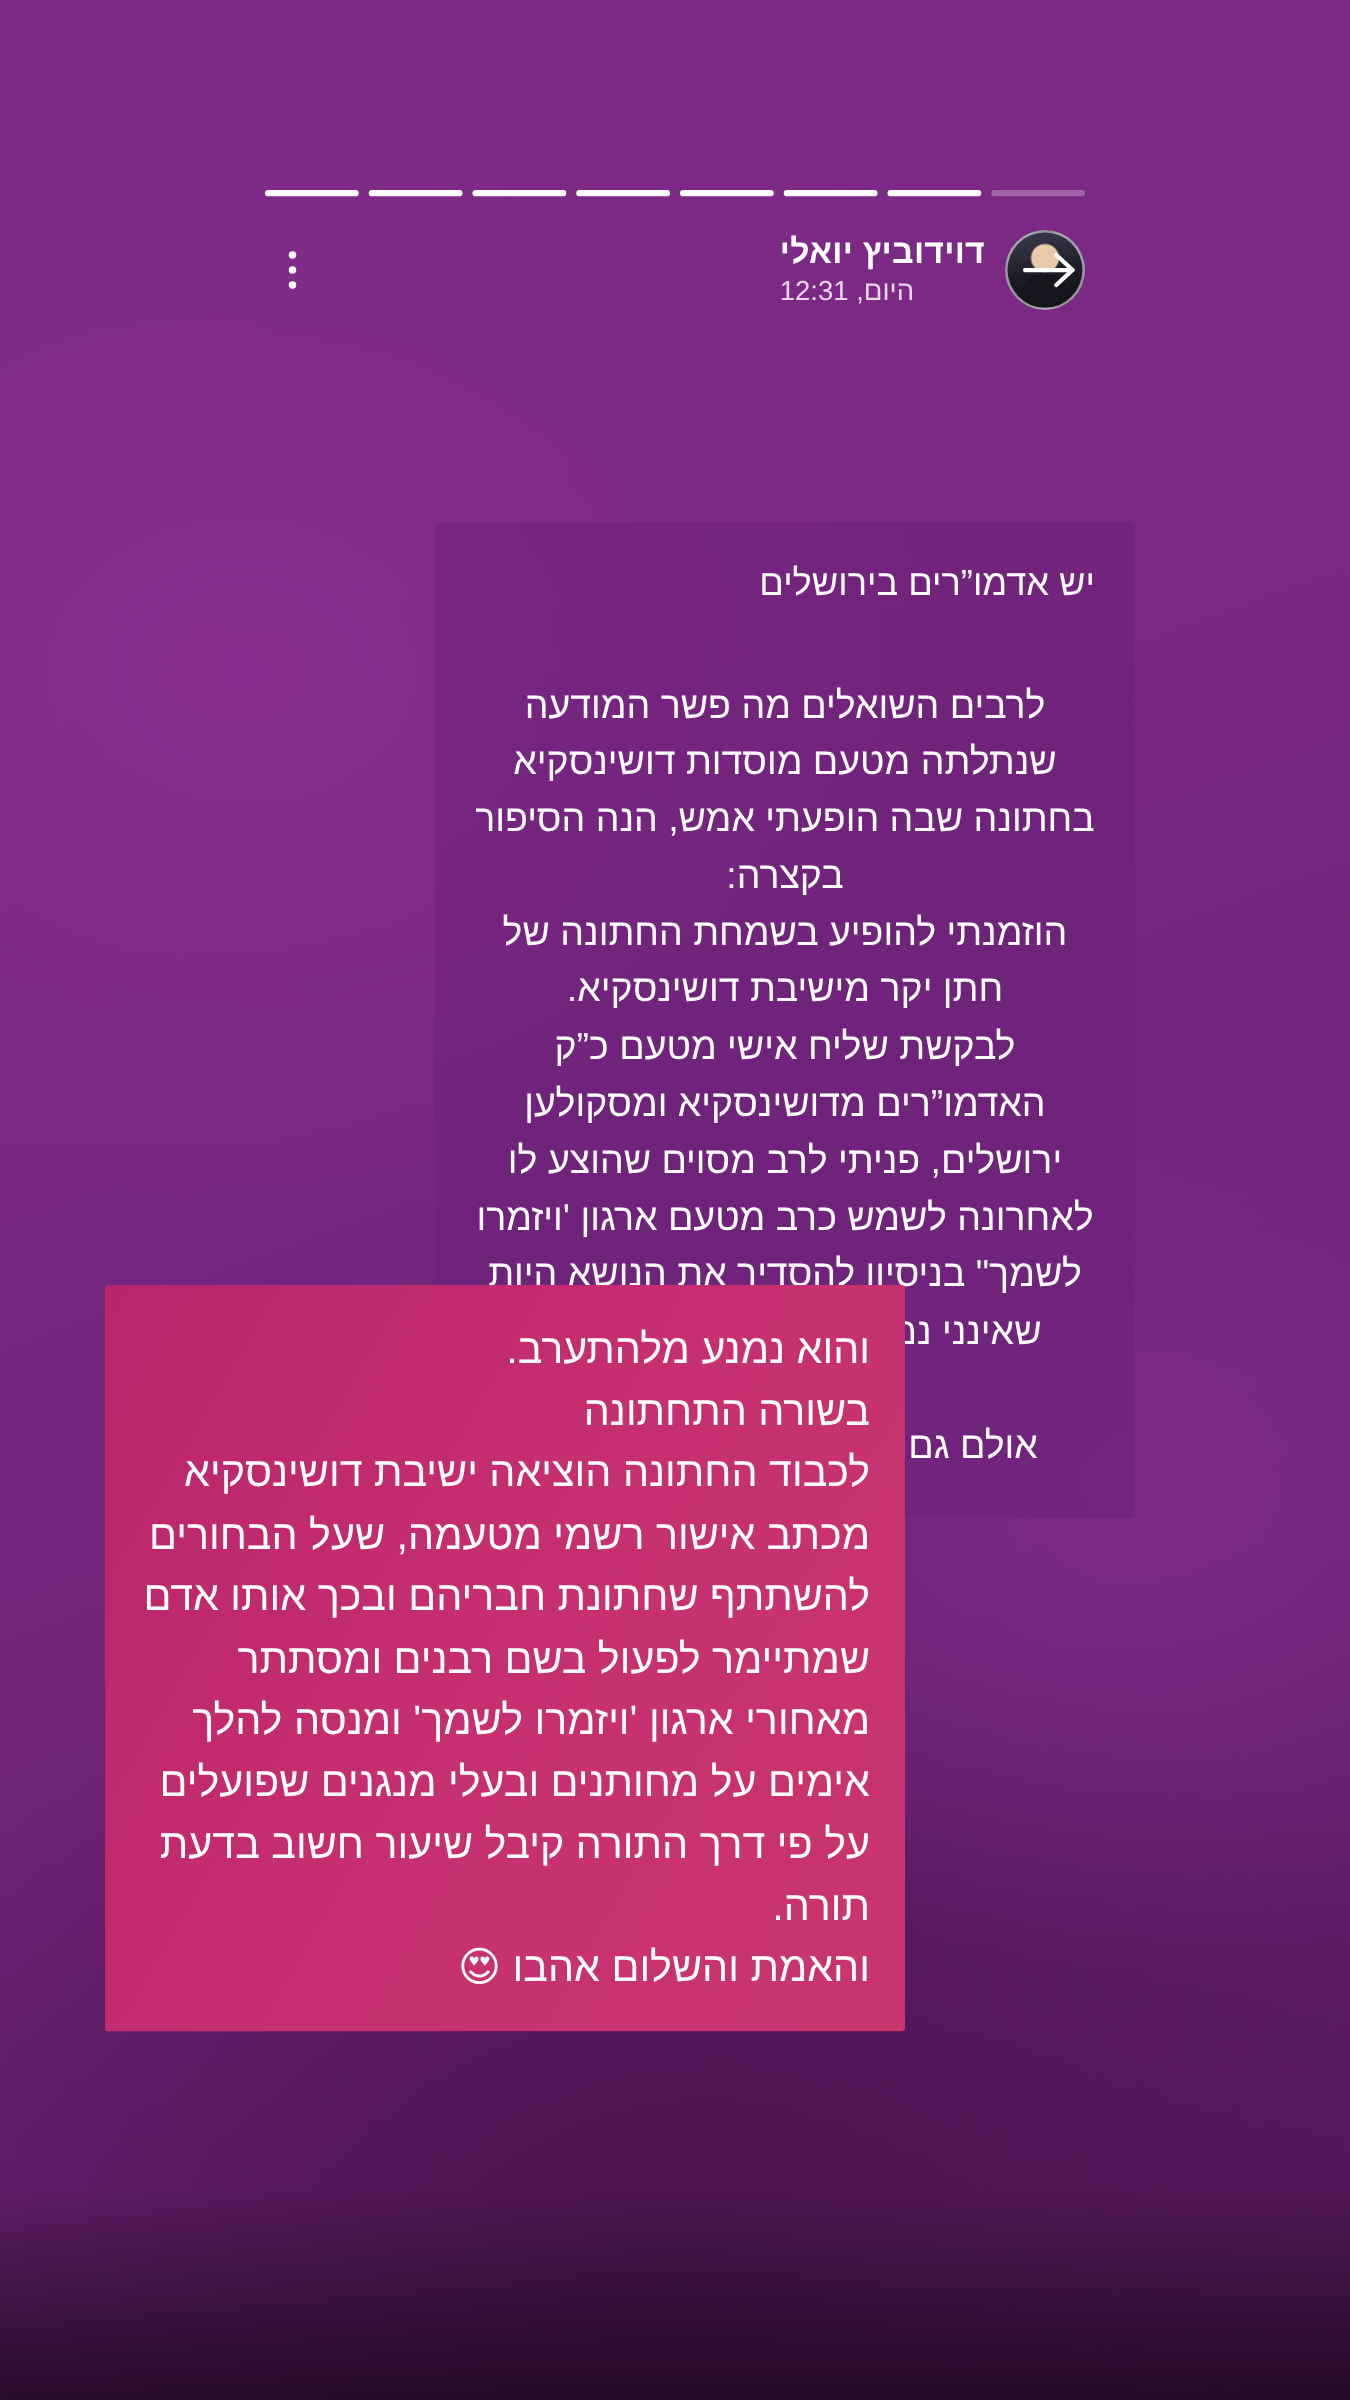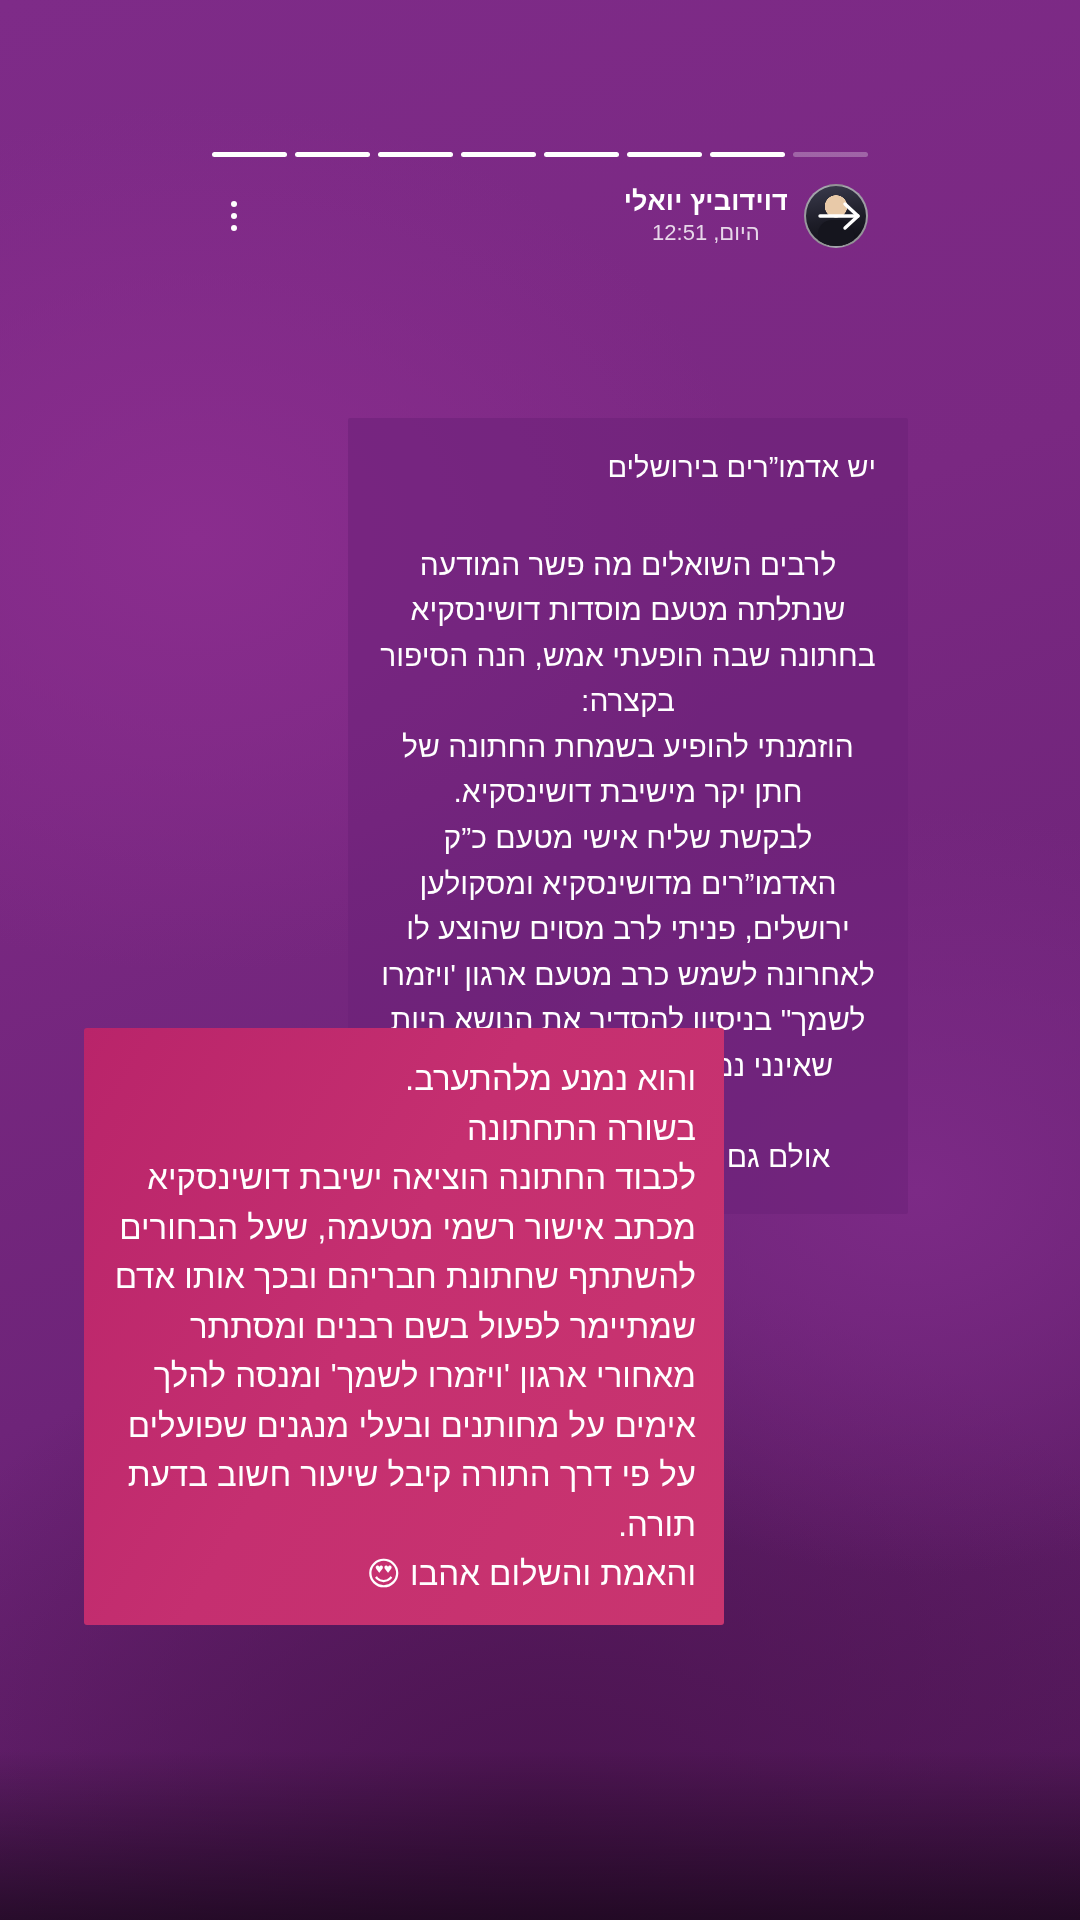--- a/index.html
+++ b/index.html
@@ -74,21 +74,21 @@
     content: "";
     position: absolute;
     left: 12px; right: 12px; bottom: 0;
     height: 26px;
     background: #15151e;
     border-radius: 14px 14px 0 0;
   }
 
   #header-text {
     margin-right: 16px;
-    text-align: center;
+    text-align: left;
     line-height: 1.18;
     flex: 0 0 auto;
     margin-left: 40px;
   }
   #username {
     color: #ffffff;
     font-size: 27px;
     font-weight: 700;
     letter-spacing: 0.2px;
     white-space: nowrap;
@@ -207,21 +207,21 @@
     <div class="progress-seg filled"></div>
     <div class="progress-seg dim"></div>
   </div>
 
   <div id="story-header">
 
     <div id="avatar"></div>
 
     <div id="header-text">
       <div id="username">דוידוביץ יואלי</div>
-      <div id="timestamp">היום, 12:51</div>
+      <div id="timestamp">היום, 12:31</div>
     </div>
 
     <div id="more-button">
       <span></span>
       <span></span>
       <span></span>
     </div>
 
     <div id="forward-button">
       <svg width="46" height="34" viewBox="0 0 46 34" fill="none" aria-hidden="true">

